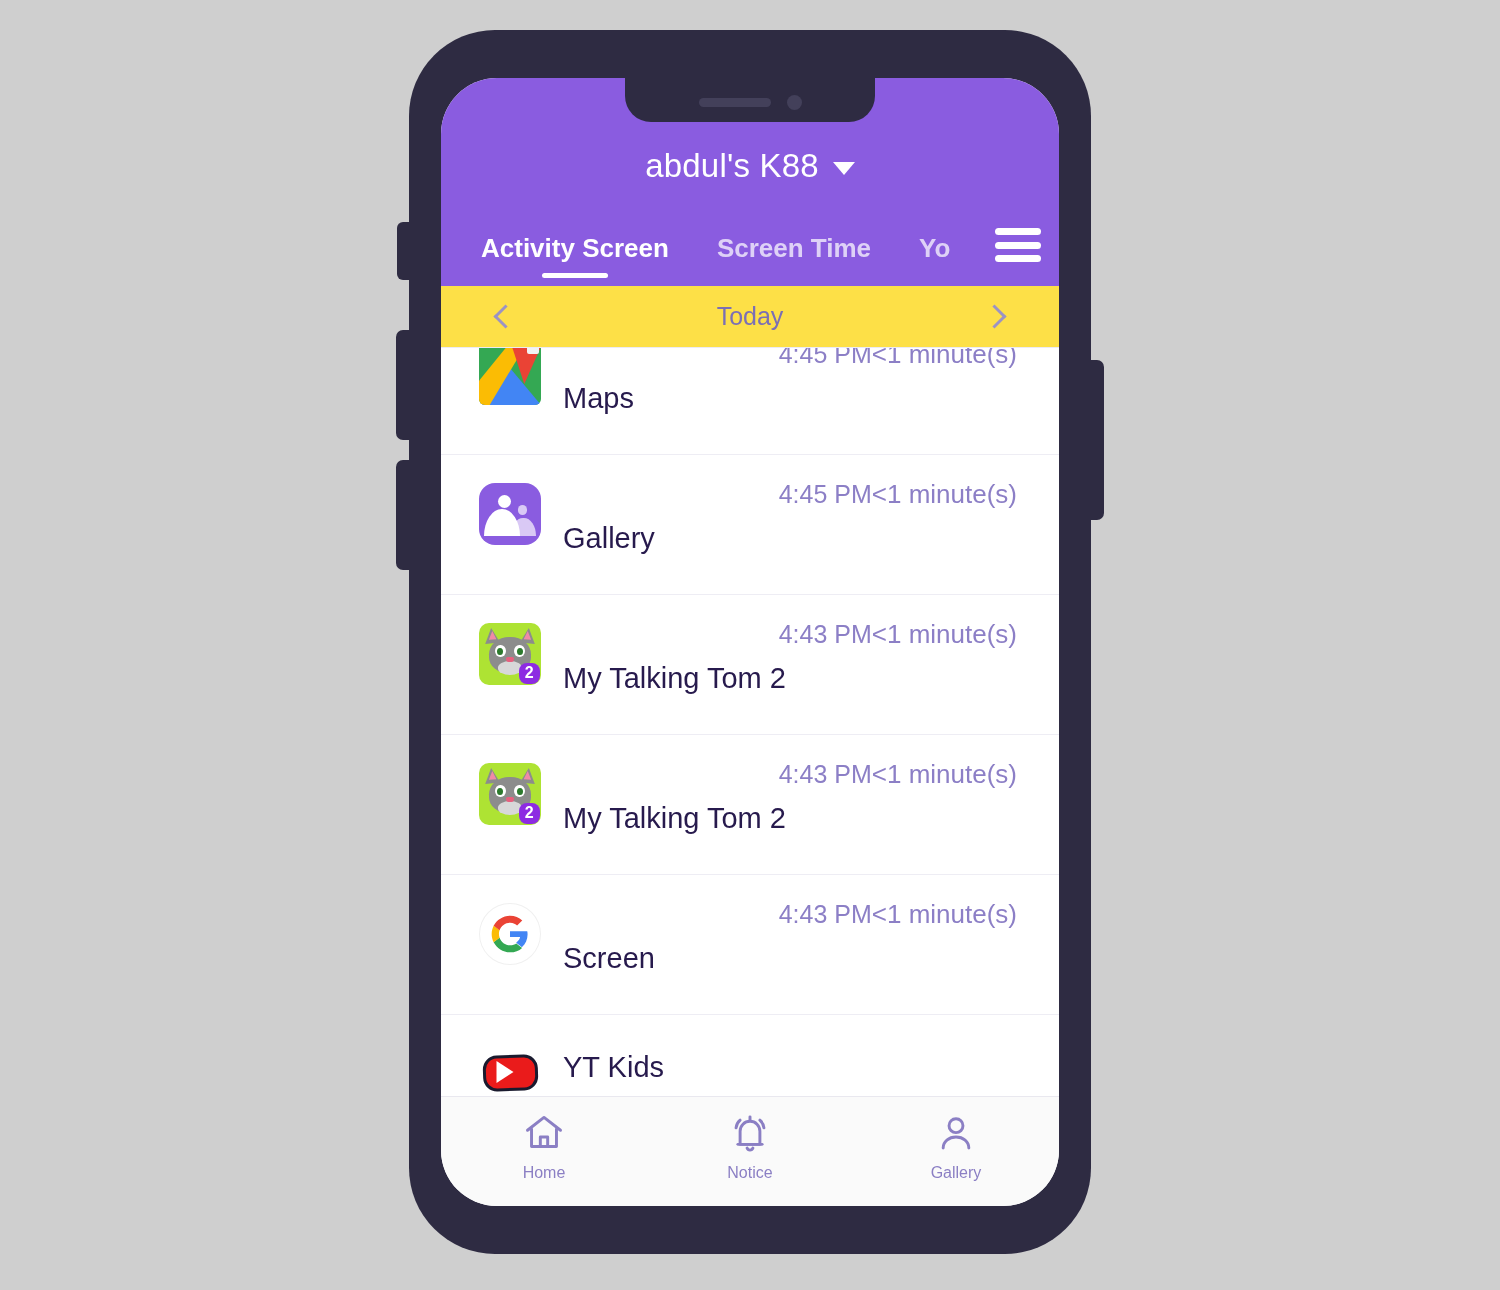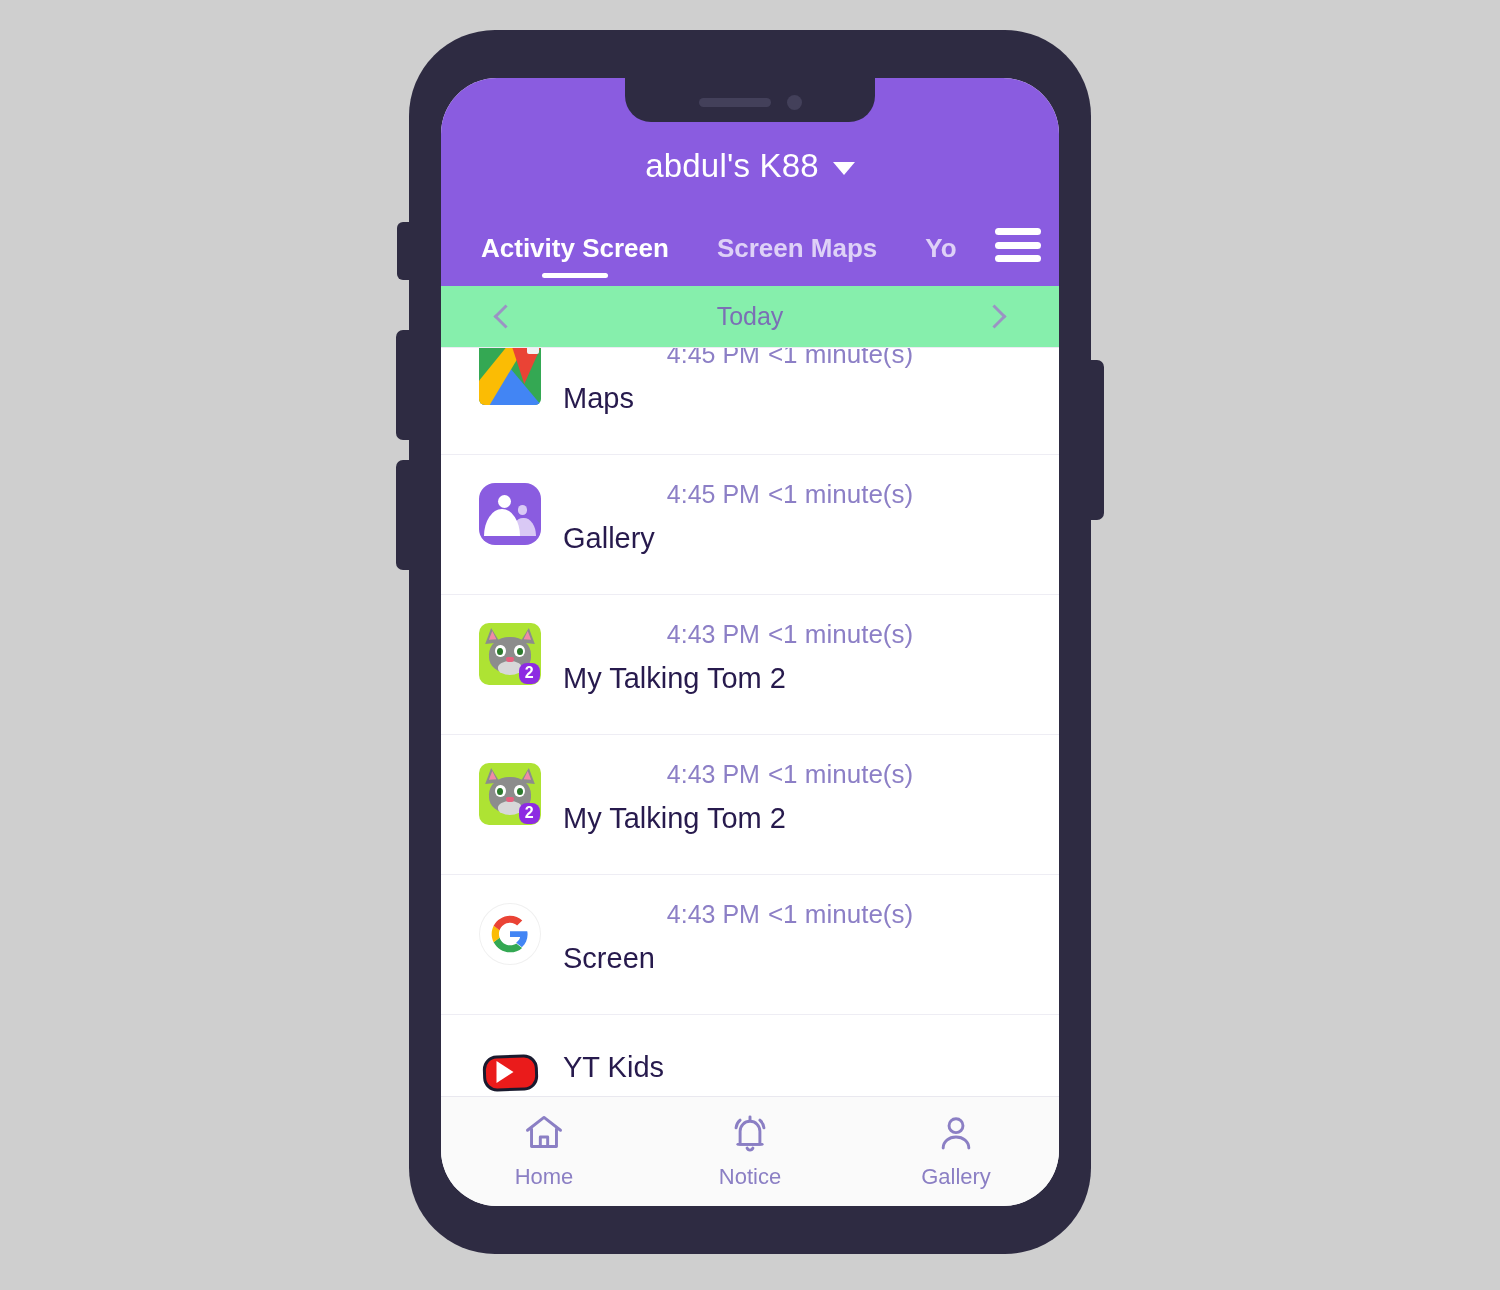--- a/index.html
+++ b/index.html
@@ -157,21 +157,21 @@
   .hamburger span {
     display: block;
     height: 7px;
     border-radius: 4px;
     background: #ffffff;
   }
 
   
   .date-bar {
     height: 62px;
-    background: #86efac;
+    background: #fde047;
     display: flex;
     align-items: center;
     justify-content: space-between;
     padding: 0 56px;
     border-bottom: 1px solid #ecebf3;
   }
   .date-label {
     color: #7b6fb5;
     font-size: 25px;
     font-weight: 400;
@@ -217,22 +217,21 @@
   }
   .row-body {
     flex: 1 1 auto;
     padding-left: 22px;
     display: flex;
     flex-direction: column;
   }
   .row-top {
     display: flex;
     align-items: baseline;
-    justify-content: center;
-    gap: 8px;
+    justify-content: flex-end;
   }
   .row-time {
     color: #8c7fc6;
     font-size: 25px;
     font-weight: 400;
   }
   .row-dur {
     color: #8c7fc6;
     font-size: 26px;
     font-weight: 400;
@@ -346,21 +345,21 @@
     z-index: 30;
   }
   .nav-item {
     flex: 1 1 25%;
     display: flex;
     flex-direction: column;
     align-items: center;
     gap: 9px;
   }
   .nav-label {
-    font-size: 22px;
+    font-size: 16px;
     color: #8b7fc4;
   }
   .nav-item.active .nav-label { color: #7b3ff2; font-weight: 700; }
   .nav-icon { width: 44px; height: 44px; display:block; }
 
   .feat-icon { width: 44px; height: 44px; position: relative; }
   .feat-sq { position: absolute; width: 17px; height: 17px; border-radius: 4px; }
   .feat-sq.tl { left: 5px;  top: 6px;  border: 3px solid #7b3ff2; }
   .feat-sq.tr { left: 26px; top: 4px;  background: #25d0a0; }
   .feat-sq.bl { left: 3px;  top: 25px; background: #25d0a0; }
@@ -387,21 +386,21 @@
 
       <div class="header">
 
         <div class="device-title-row">
           <span class="device-title">abdul's K88</span>
           <span class="caret-down"></span>
         </div>
 
         <div class="tabs">
           <div class="tab active">Activity Screen</div>
-          <div class="tab">Screen Maps</div>
+          <div class="tab">Screen Time</div>
           <div class="tab clipped">Yo</div>
 
           <div class="hamburger">
             <span></span>
             <span></span>
             <span></span>
           </div>
         </div>
       </div>
 

